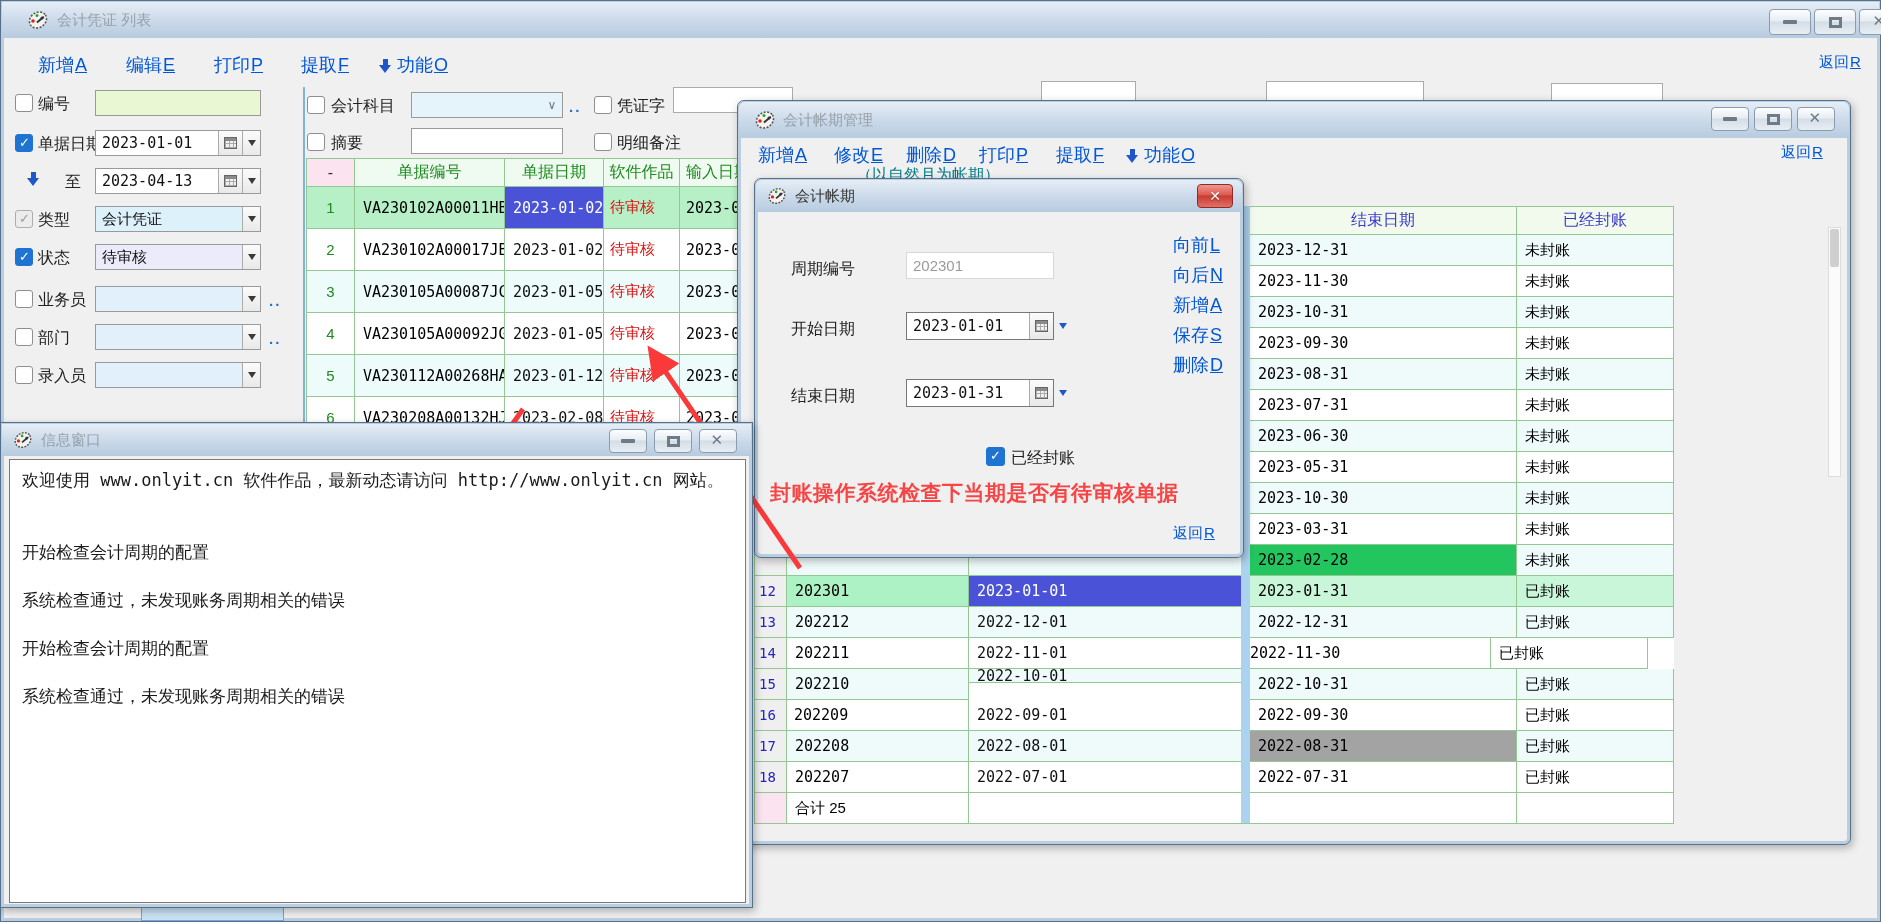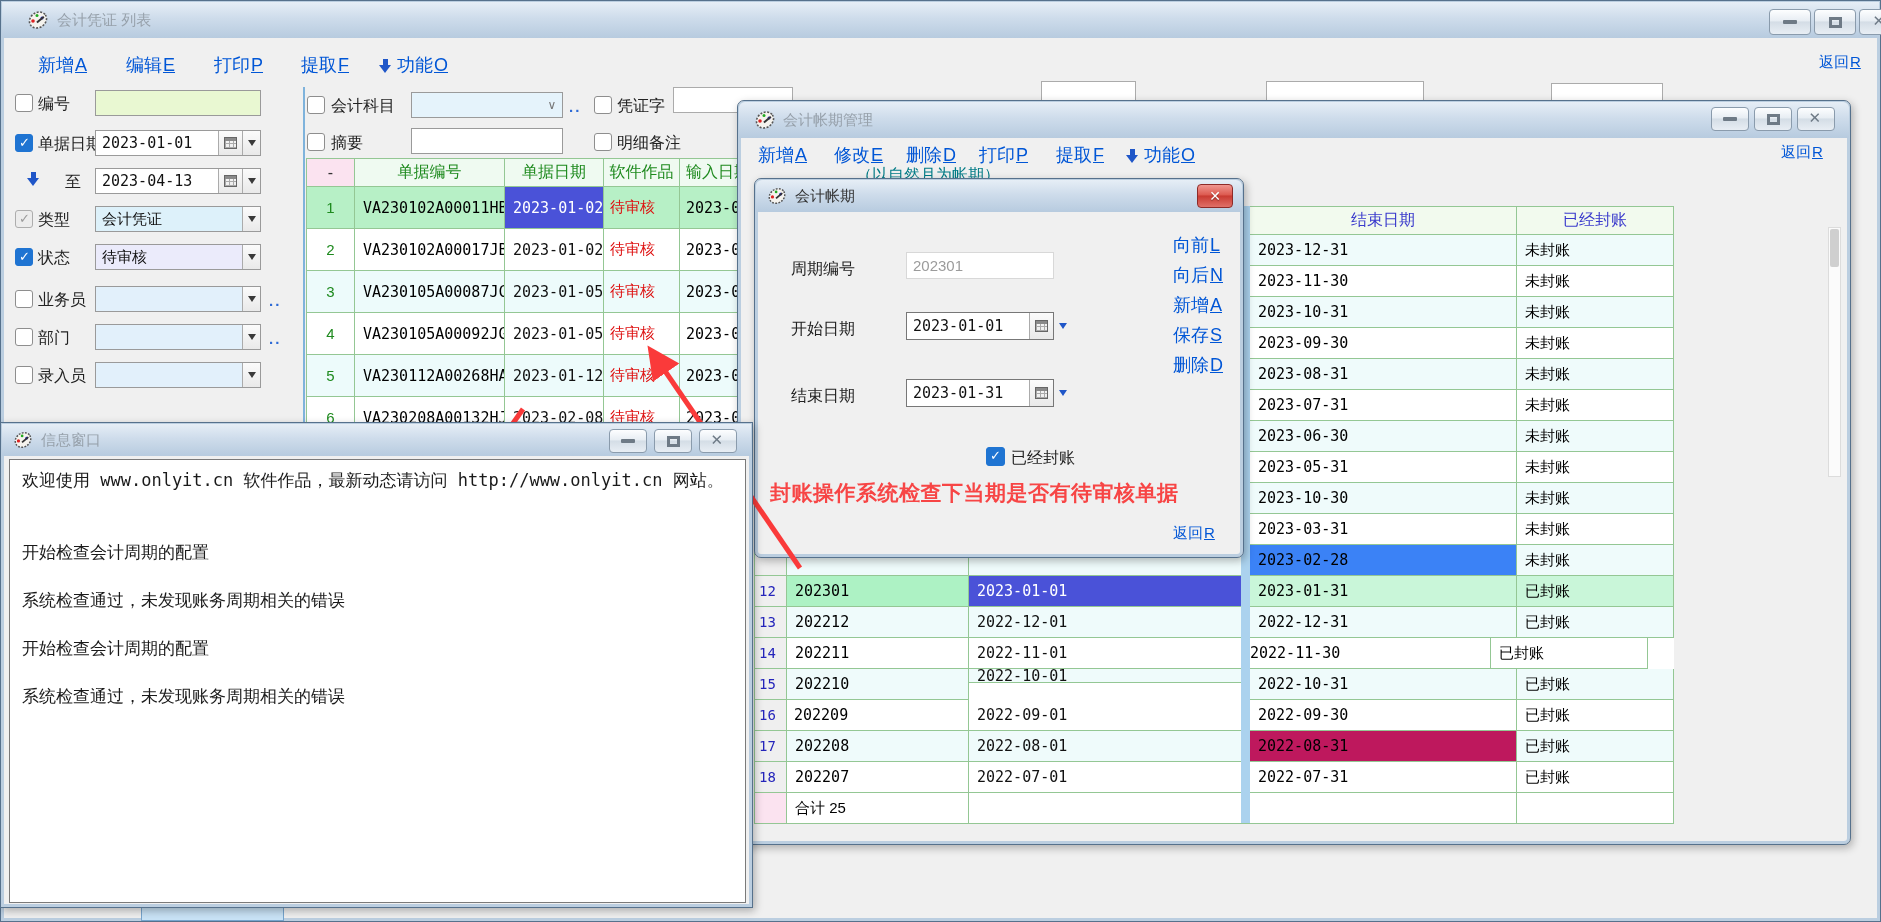--- a/index.html
+++ b/index.html
@@ -371,21 +371,21 @@
           <div class="tcell" style="width: 32px; height: 31px; background: rgb(239, 239, 239);"></div>
           <div class="tcell" style="width: 182px; height: 31px; background: rgb(255, 255, 255);"></div>
           <div class="tcell" style="width: 281px; height: 31px; background: rgb(255, 255, 255);"></div>
           <div class="tcell mono" style="width: 267px; height: 31px; padding-left: 8px; background: rgb(255, 255, 255);">2023-03-31</div>
           <div class="tcell" style="width: 157px; height: 31px; padding-left: 8px; background: rgb(255, 255, 255);">未封账</div>
         </div>
         <div class="trow" style="top: 338px; height: 31px;">
           <div class="tcell" style="width: 32px; height: 31px; background: rgb(239, 239, 239);"></div>
           <div class="tcell" style="width: 182px; height: 31px; background: rgb(239, 251, 251);"></div>
           <div class="tcell" style="width: 281px; height: 31px; background: rgb(239, 251, 251);"></div>
-          <div class="tcell mono" style="width: 267px; height: 31px; padding-left: 8px; background: #3b82f6;">2023-02-28</div>
+          <div class="tcell mono" style="width: 267px; height: 31px; padding-left: 8px; background: #22c55e;">2023-02-28</div>
           <div class="tcell" style="width: 157px; height: 31px; padding-left: 8px; background: rgb(239, 251, 251);">未封账</div>
         </div>
         <div class="trow" style="top: 369px; height: 31px;">
           <div class="tcell mono" style="width: 32px; height: 31px; padding-left: 4px; background: rgb(239, 239, 239); color: rgb(37, 37, 187); font-size: 14px;">12</div>
           <div class="tcell mono" style="width: 182px; height: 31px; padding-left: 8px; background: rgb(173, 242, 196);">202301</div>
           <div class="tcell mono" style="width: 281px; height: 31px; padding-left: 8px; background: rgb(74, 82, 216); color: rgb(255, 255, 255);">2023-01-01</div>
           <div class="tcell mono" style="width: 267px; height: 31px; padding-left: 8px; background: rgb(201, 246, 217);">2023-01-31</div>
           <div class="tcell" style="width: 157px; height: 31px; padding-left: 8px; background: rgb(201, 246, 217);">已封账</div>
         </div>
         <div class="trow" style="top: 400px; height: 31px;">
@@ -413,21 +413,21 @@
           <div class="tcell mono" style="width: 32px; height: 31px; padding-left: 4px; background: rgb(239, 239, 239); color: rgb(37, 37, 187); font-size: 14px;">16</div>
           <div class="tcell mono" style="width: 182px; height: 31px; padding-left: 7px; background: rgb(255, 255, 255);">202209</div>
           <div class="tcell mono" style="width: 281px; height: 31px; padding-left: 8px; background: rgb(255, 255, 255); color: rgb(17, 17, 17);">2022-09-01</div>
           <div class="tcell mono" style="width: 267px; height: 31px; padding-left: 8px; background: rgb(255, 255, 255);">2022-09-30</div>
           <div class="tcell" style="width: 157px; height: 31px; padding-left: 8px; background: rgb(255, 255, 255);">已封账</div>
         </div>
         <div class="trow" style="top: 524px; height: 31px;">
           <div class="tcell mono" style="width: 32px; height: 31px; padding-left: 4px; background: rgb(239, 239, 239); color: rgb(37, 37, 187); font-size: 14px;">17</div>
           <div class="tcell mono" style="width: 182px; height: 31px; padding-left: 8px; background: rgb(239, 251, 251);">202208</div>
           <div class="tcell mono" style="width: 281px; height: 31px; padding-left: 8px; background: rgb(239, 251, 251); color: rgb(17, 17, 17);">2022-08-01</div>
-          <div class="tcell mono" style="width: 267px; height: 31px; padding-left: 8px; background: #be185d;">2022-08-31</div>
+          <div class="tcell mono" style="width: 267px; height: 31px; padding-left: 8px; background: #a3a3a3;">2022-08-31</div>
           <div class="tcell" style="width: 157px; height: 31px; padding-left: 8px; background: rgb(239, 251, 251);">已封账</div>
         </div>
         <div class="trow" style="top: 555px; height: 31px;">
           <div class="tcell mono" style="width: 32px; height: 31px; padding-left: 4px; background: rgb(239, 239, 239); color: rgb(37, 37, 187); font-size: 14px;">18</div>
           <div class="tcell mono" style="width: 182px; height: 31px; padding-left: 8px; background: rgb(255, 255, 255);">202207</div>
           <div class="tcell mono" style="width: 281px; height: 31px; padding-left: 8px; background: rgb(255, 255, 255); color: rgb(17, 17, 17);">2022-07-01</div>
           <div class="tcell mono" style="width: 267px; height: 31px; padding-left: 8px; background: rgb(255, 255, 255);">2022-07-31</div>
           <div class="tcell" style="width: 157px; height: 31px; padding-left: 8px; background: rgb(255, 255, 255);">已封账</div>
         </div>
         <div class="trow" style="top: 586px; height: 31px;">

